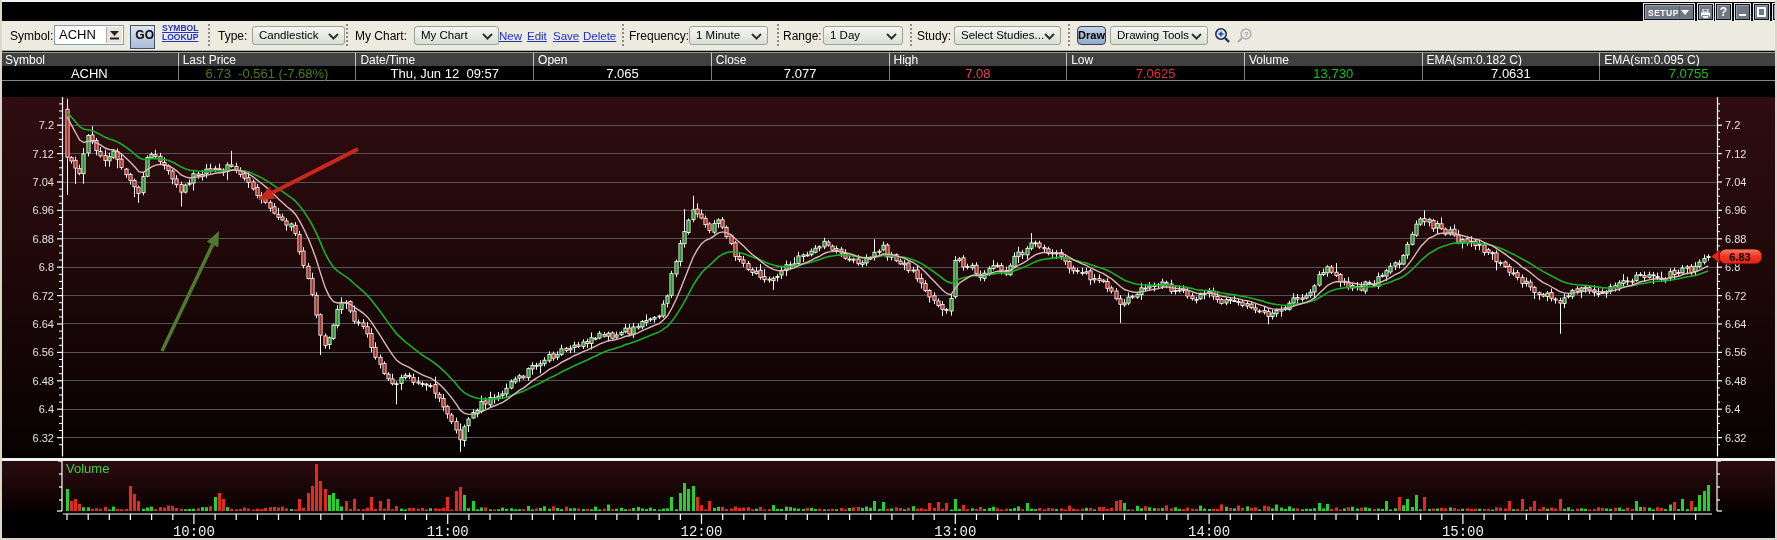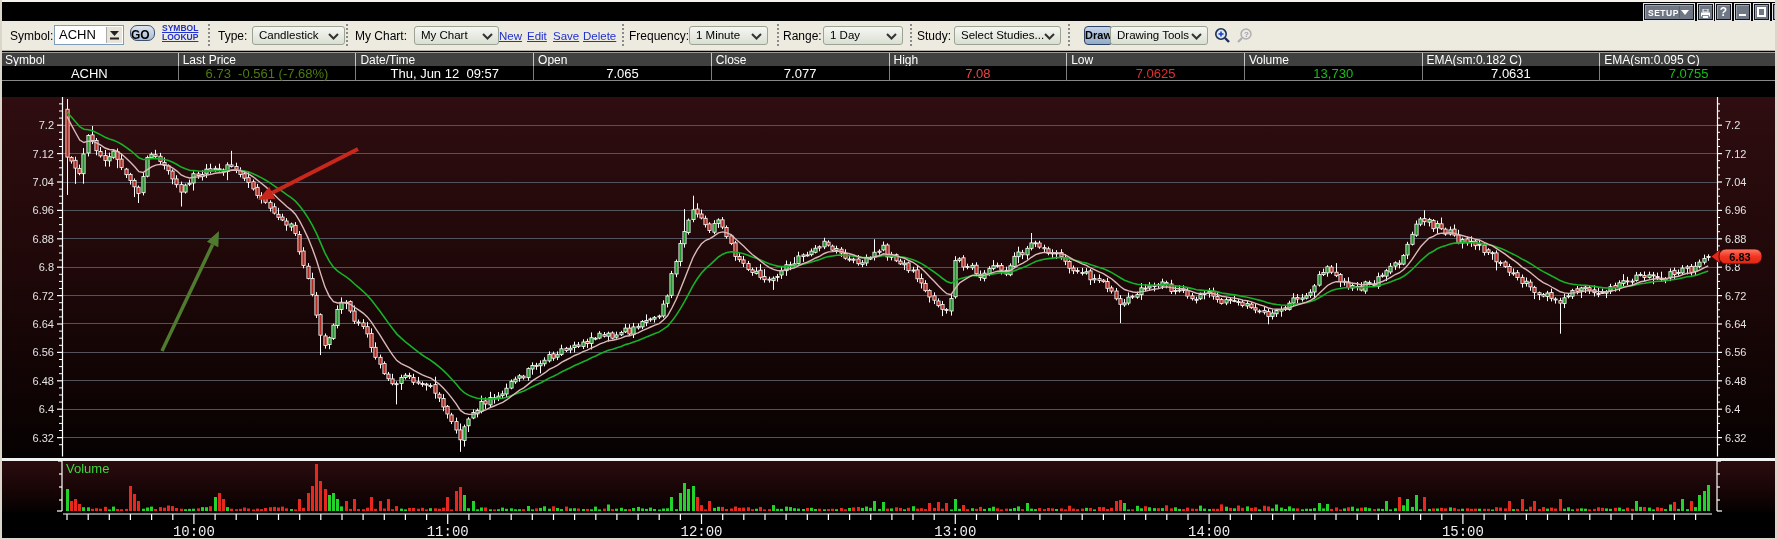--- a/index.html
+++ b/index.html
@@ -63,21 +63,21 @@
 <div class="wbtn" style="left:1735px;width:15px;">
       <span style="position:absolute;left:2px;right:2px;top:2px;bottom:2px;border:2px solid #fff"></span>
     </div>
 <div class="wbtn" style="left:1754px;width:15px;font-size:12px;font-weight:bold;line-height:15px;">X</div>
 <div class="abs" id="toolbar">
   <span class="tb" style="left:8px">Symbol:</span>
   <span class="abs" style="left:52px;top:4px;width:70px;height:20px;background:#fff;border:1px solid #7f9db9;font-size:13px;line-height:18px;padding-left:4px">ACHN<span style="position:absolute;right:1px;top:1px;width:16px;height:16px;background:#e8e5d8;border-left:1px solid #aaa"><svg width="10" height="9" style="margin:4px 0 0 3px">
             <polygon points="0,0 9,0 4.5,5" fill="#222"></polygon>
             <rect x="0" y="6.5" width="9" height="2" fill="#222"></rect>
           </svg></span></span>
-  <span class="abs" style="left:128px;top:4px;width:25px;height:16px;background:linear-gradient(#dde5ef,#a9bdd6);border:1px solid #3c5070;border-radius:7px;text-align:left;font-size:12px;font-weight:bold;line-height:18px;">GO</span>
+  <span class="abs" style="left:128px;top:4px;width:25px;height:24px;background:linear-gradient(#dde5ef,#a9bdd6);border:1px solid #3c5070;border-radius:0;text-align:right;font-size:12px;font-weight:bold;line-height:18px;">GO</span>
   <span class="abs lnk" style="left:160px;top:3px;font-size:8.5px;font-weight:bold;line-height:8.5px;">SYMBOL<br>LOOKUP</span>
   <span class="dots" style="left:206px"></span>
   <span class="tb" style="left:216px">Type:</span>
   <span class="dd" style="left:250px;width:93px">Candlestick<svg width="11" height="7">
           <path d="M1 1 L5.5 5.5 L10 1" stroke="#333" stroke-width="2" fill="none"></path>
         </svg></span>
   <span class="dots" style="left:344px"></span>
   <span class="tb" style="left:353px">My Chart:</span>
   <span class="dd" style="left:412px;width:85px">My Chart<svg width="11" height="7">
           <path d="M1 1 L5.5 5.5 L10 1" stroke="#333" stroke-width="2" fill="none"></path>
@@ -95,21 +95,21 @@
   <span class="tb" style="left:781px">Range:</span>
   <span class="dd" style="left:821px;width:80px">1 Day<svg width="11" height="7">
           <path d="M1 1 L5.5 5.5 L10 1" stroke="#333" stroke-width="2" fill="none"></path>
         </svg></span>
   <span class="dots" style="left:908px"></span>
   <span class="tb" style="left:915px">Study:</span>
   <span class="dd" style="left:952px;width:107px">Select Studies...<svg width="11" height="7">
           <path d="M1 1 L5.5 5.5 L10 1" stroke="#333" stroke-width="2" fill="none"></path>
         </svg></span>
   <span class="dots" style="left:1066px"></span>
-  <span class="abs" style="left:1075px;top:5px;width:29px;height:19px;background:linear-gradient(#c3d2e6,#93abc9);border:1px solid #2e4266;border-radius:4px;text-align:center;font-size:11px;font-weight:bold;line-height:17px;margin-left:7px;">Draw</span>
+  <span class="abs" style="left:1075px;top:5px;width:29px;height:19px;background:linear-gradient(#c3d2e6,#93abc9);border:1px solid #2e4266;border-radius:4px;text-align:center;font-size:11px;font-weight:bold;line-height:17px;">Draw</span>
   <span class="dd" style="left:1108px;width:98px">Drawing Tools<svg width="11" height="7">
           <path d="M1 1 L5.5 5.5 L10 1" stroke="#333" stroke-width="2" fill="none"></path>
         </svg></span>
   <svg class="abs" style="left:1212px;top:6px" width="17" height="17">
         <circle cx="7" cy="7" r="5.2" fill="#dfe8f2" stroke="#1c2f55" stroke-width="1.6"></circle>
         <line x1="4.5" y1="7" x2="9.5" y2="7" stroke="#1a46c8" stroke-width="1.6"></line>
         <line x1="7" y1="4.5" x2="7" y2="9.5" stroke="#1a46c8" stroke-width="1.6"></line>
         <line x1="11" y1="11" x2="15" y2="15" stroke="#1c2f55" stroke-width="2.4"></line>
       </svg>
   <svg class="abs" style="left:1234px;top:6px;opacity:0.45" width="17" height="17">

